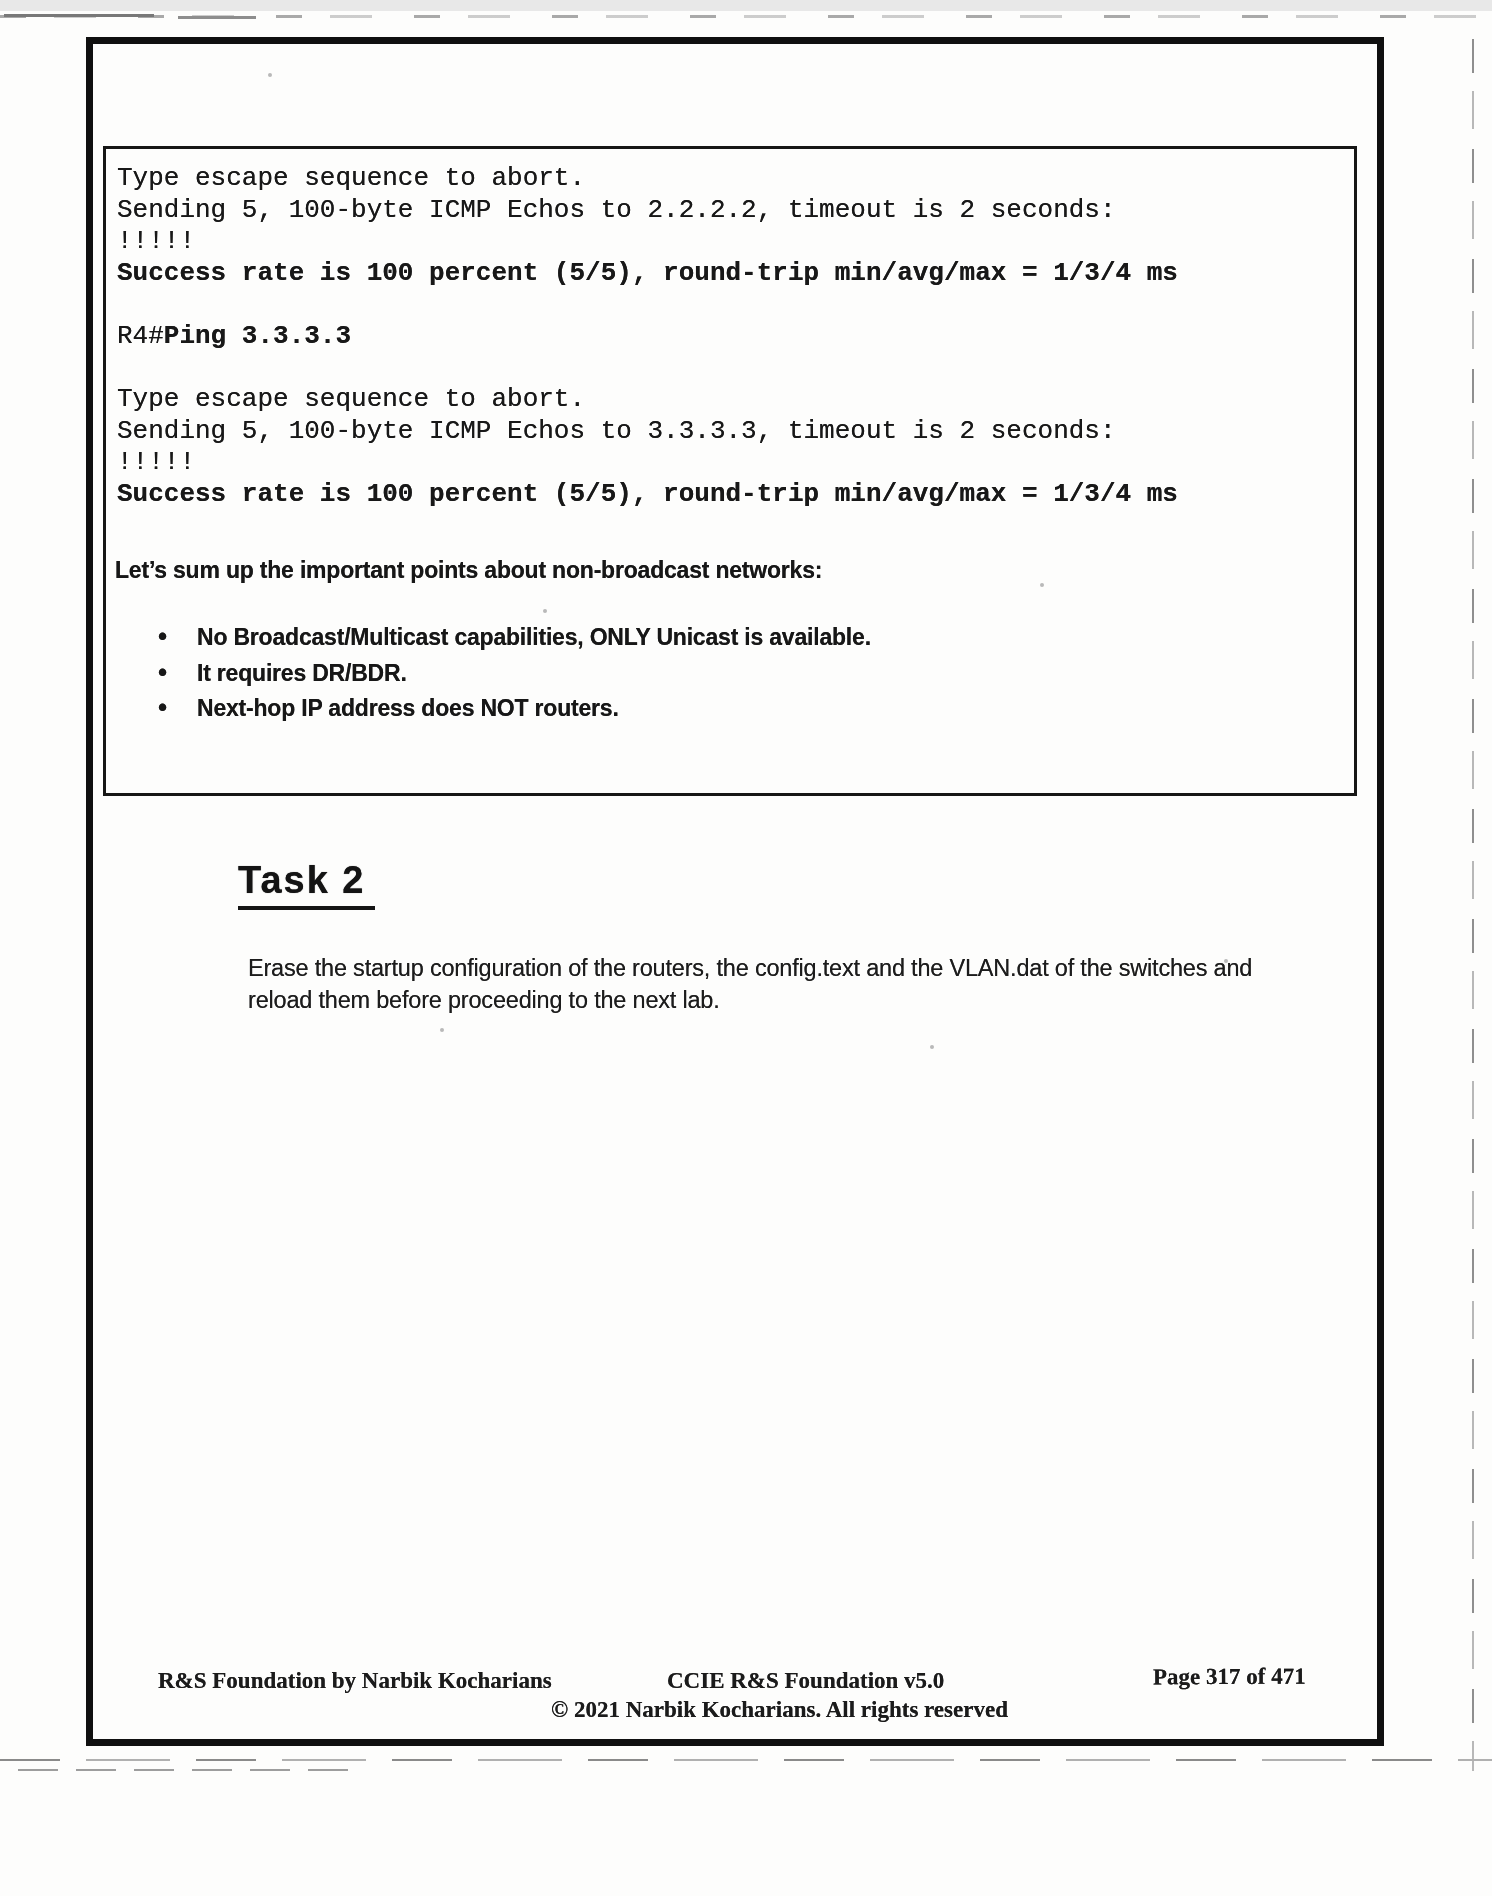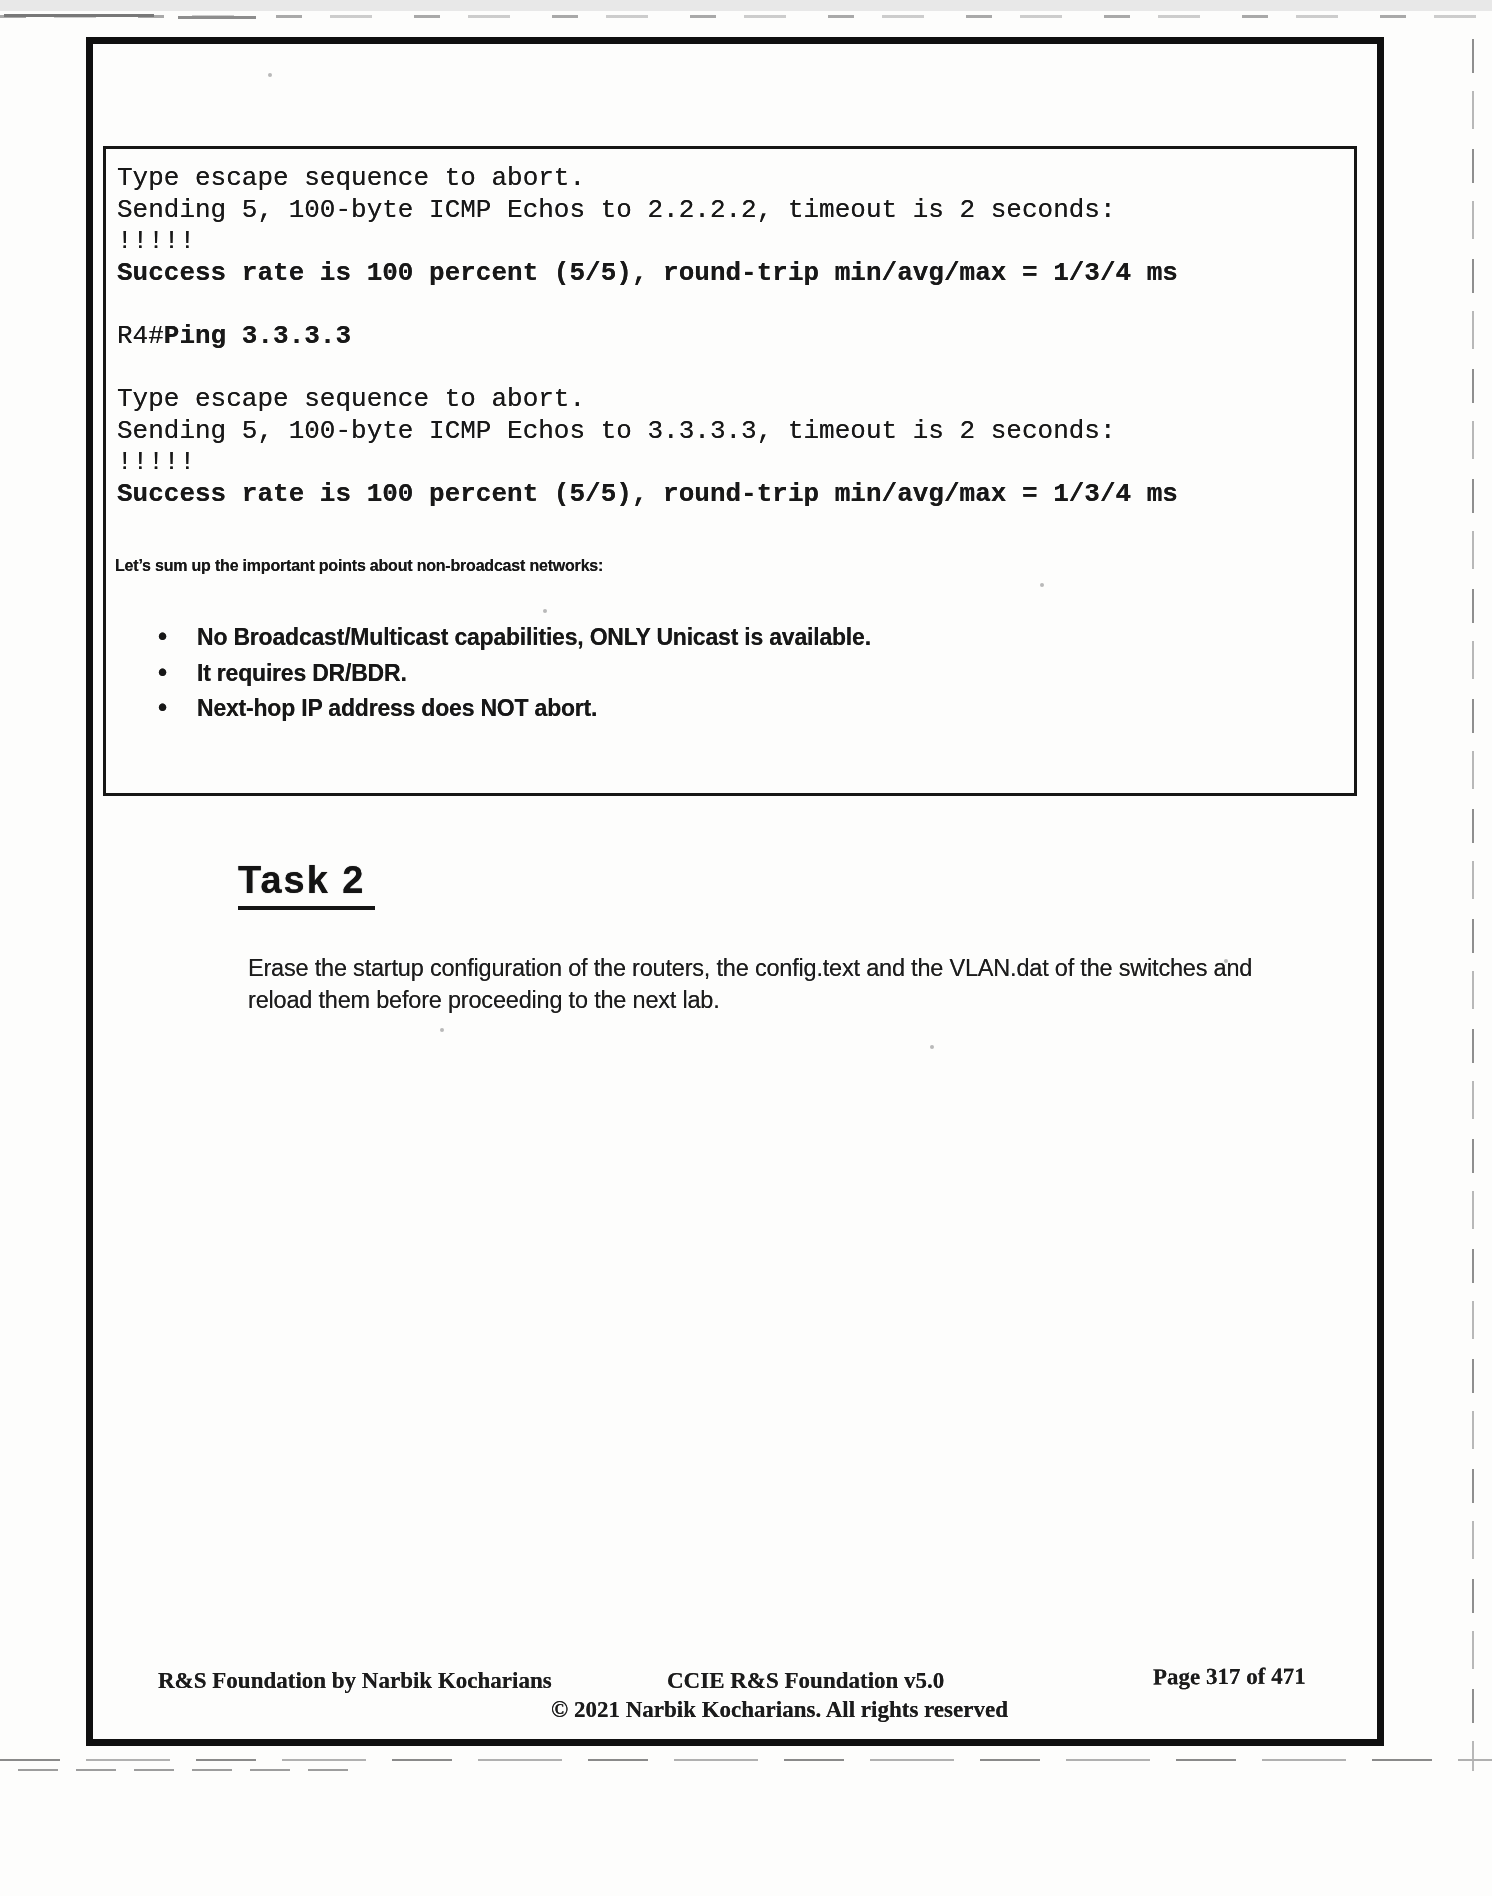--- a/index.html
+++ b/index.html
@@ -27,21 +27,21 @@
     font-family:"Liberation Mono","DejaVu Sans Mono",monospace;
     font-size:26px;line-height:31.6px;
     white-space:pre;
     color:#181818;
     text-shadow:0 0 .6px rgba(24,24,24,.85);
   }
   .console-lines .b{font-weight:bold;}
   
   .summary-intro{
     position:absolute;left:115px;top:546px;
-    font-size:16px;font-weight:bold;letter-spacing:-.2px;
+    font-size:23px;font-weight:bold;letter-spacing:-.2px;
     color:#171717;text-shadow:0 0 .5px rgba(23,23,23,.8);
     white-space:nowrap;
   }
   ul.bullets{
     position:absolute;left:158px;top:612px;width:1140px;
     margin:0;padding:0;list-style:none;
   }
   ul.bullets li{
     position:relative;
     padding-left:39px;
@@ -134,21 +134,21 @@
   <div class="border-outer"></div>
 
   <div class="console-box"></div>
   <div class="console-lines"><div><span>Type escape sequence to abort.</span></div><div><span>Sending 5, 100-byte ICMP Echos to 2.2.2.2, timeout is 2 seconds:</span></div><div><span>!!!!!</span></div><div><span class="b">Success rate is 100 percent (5/5), round-trip min/avg/max = 1/3/4 ms</span></div><div>&nbsp;</div><div><span>R4#</span><span class="b">Ping 3.3.3.3</span></div><div>&nbsp;</div><div><span>Type escape sequence to abort.</span></div><div><span>Sending 5, 100-byte ICMP Echos to 3.3.3.3, timeout is 2 seconds:</span></div><div><span>!!!!!</span></div><div><span class="b">Success rate is 100 percent (5/5), round-trip min/avg/max = 1/3/4 ms</span></div></div>
 
   <div class="summary-intro">Let’s sum up the important points about non-broadcast networks:</div>
 
   <ul class="bullets">
       <li>No Broadcast/Multicast capabilities, ONLY Unicast is available.</li>
       <li>It requires DR/BDR.</li>
-      <li>Next-hop IP address does NOT abort.</li>
+      <li>Next-hop IP address does NOT routers.</li>
     </ul>
 
   <div class="task-heading">Task 2</div>
   <div class="task-body">Erase the startup configuration of the routers, the config.text and the VLAN.dat of the switches and reload them before proceeding to the next lab.</div>
 
   <div class="footer">
     <span class="f-left">R&amp;S Foundation by Narbik Kocharians</span>
     <span class="f-center">CCIE R&amp;S Foundation v5.0</span>
     <span class="f-right">Page 317 of 471</span>
     <span class="f-copy">© 2021 Narbik Kocharians. All rights reserved</span>

